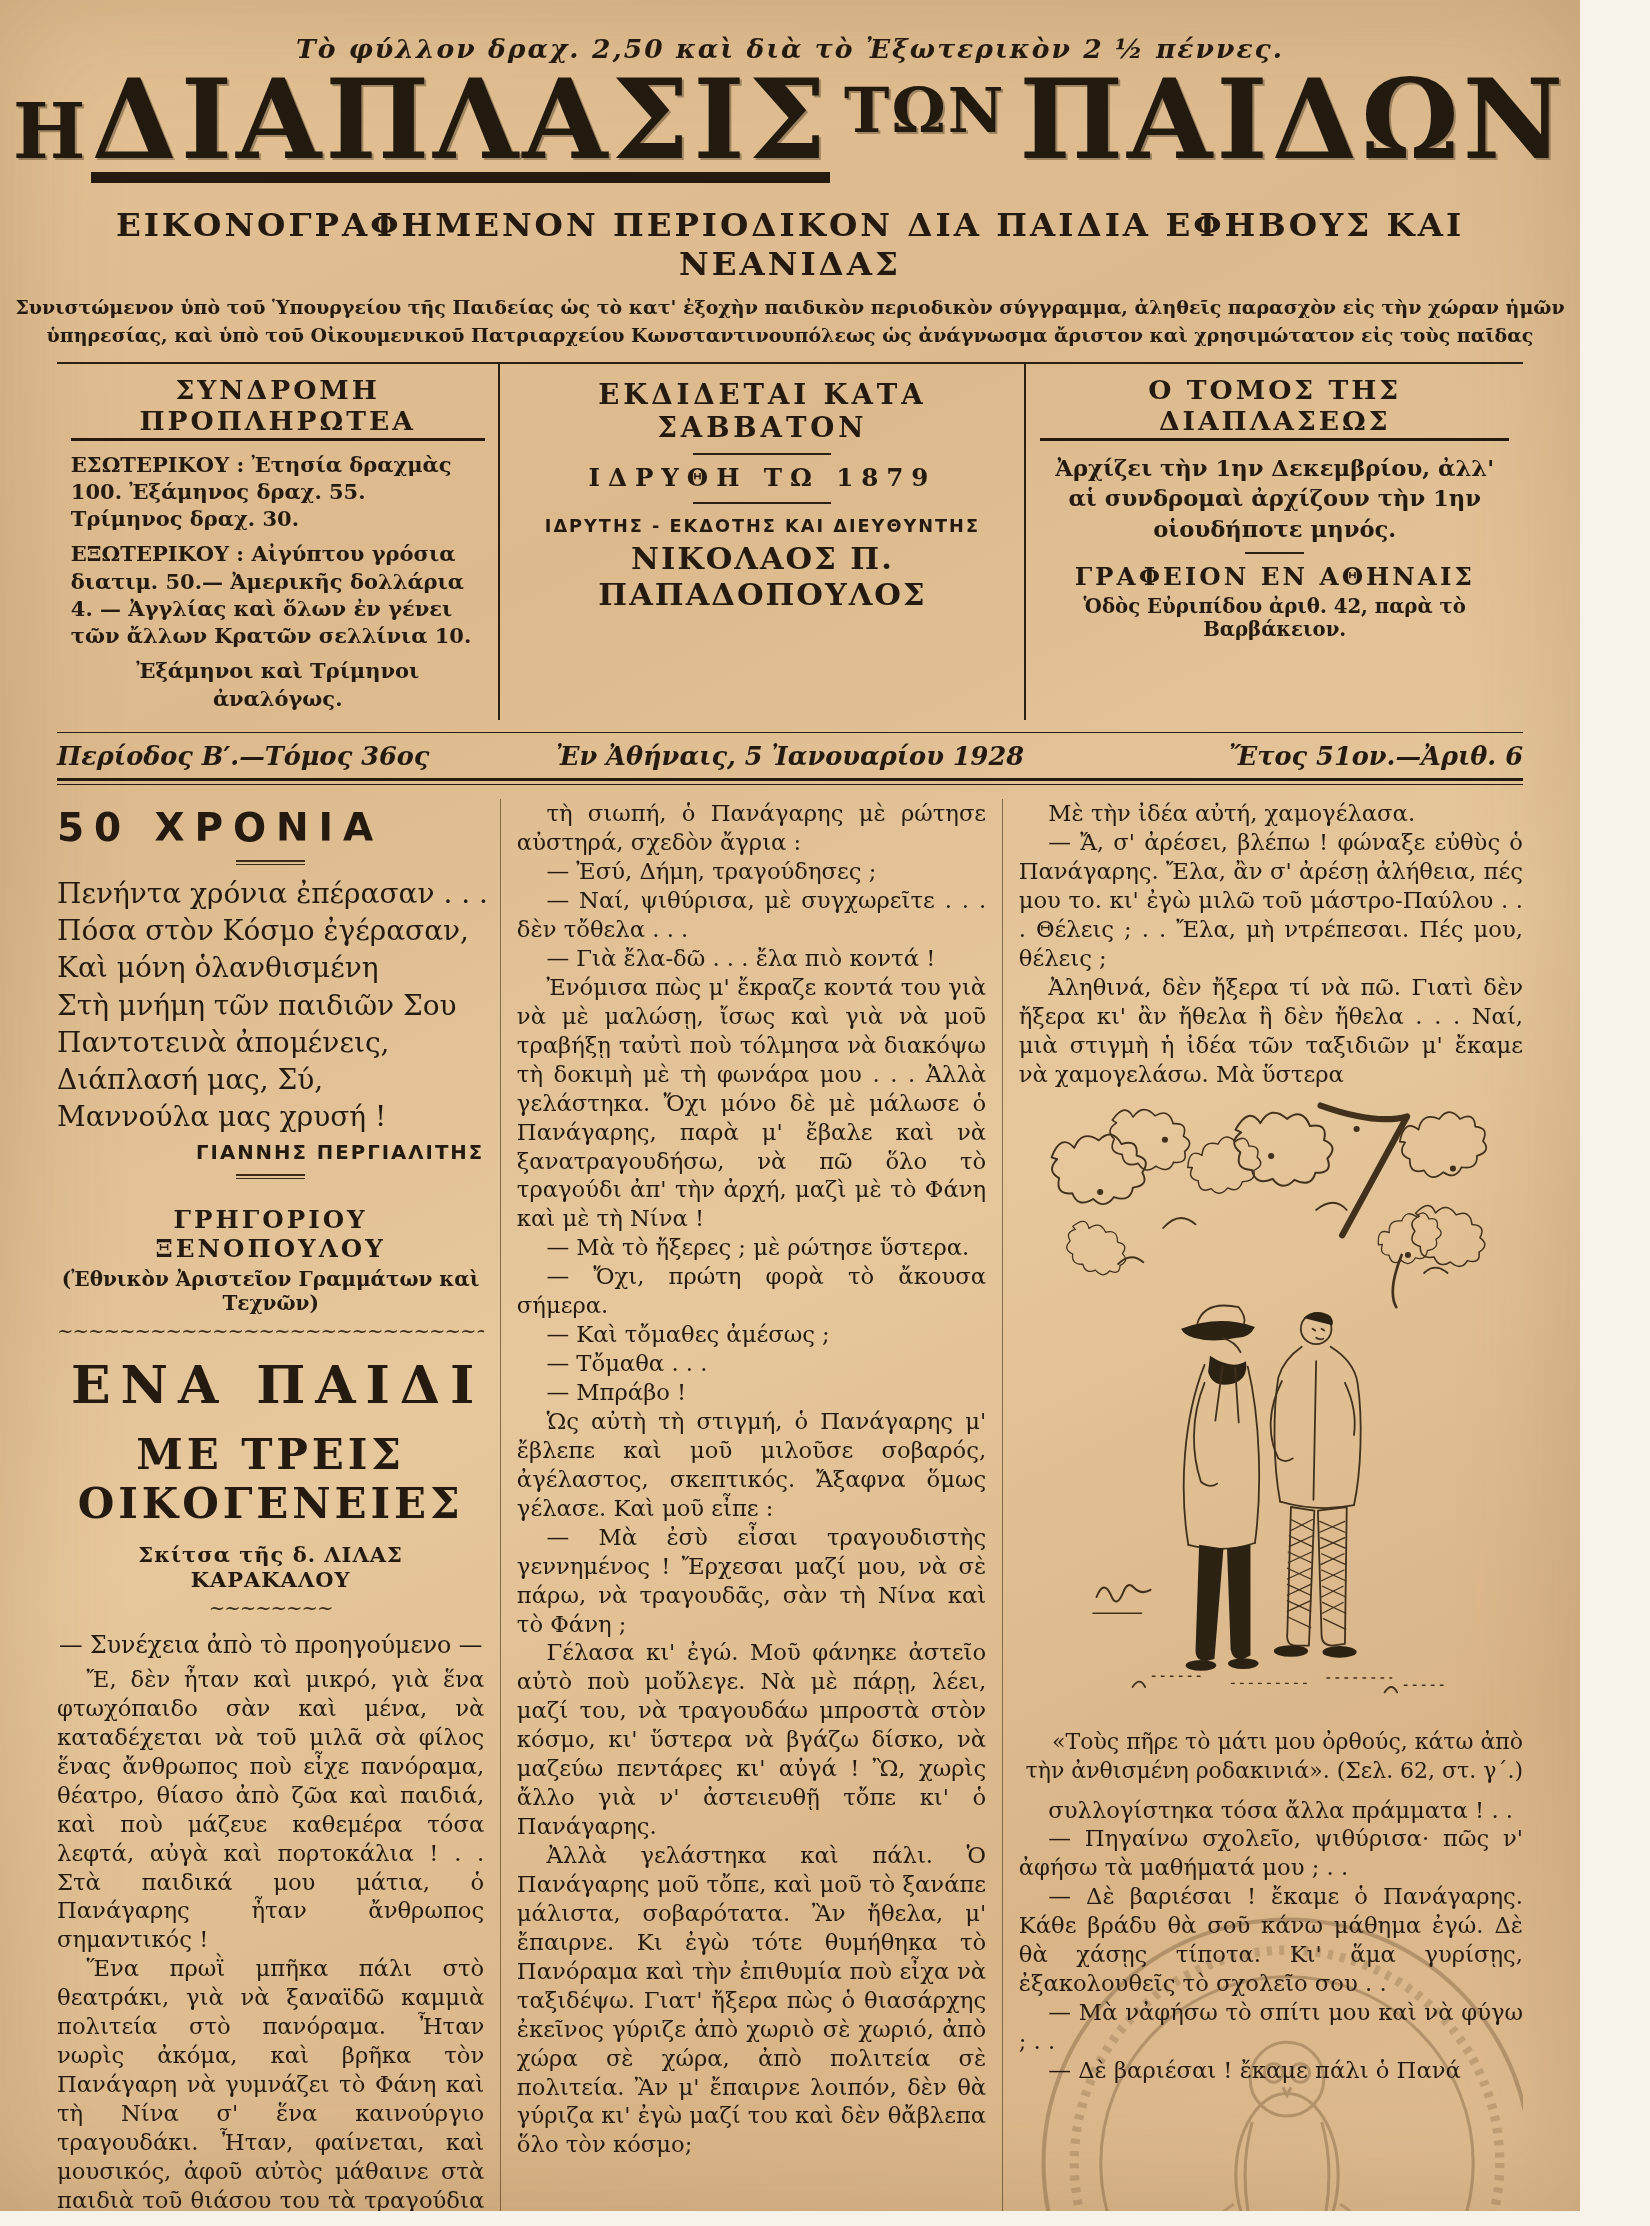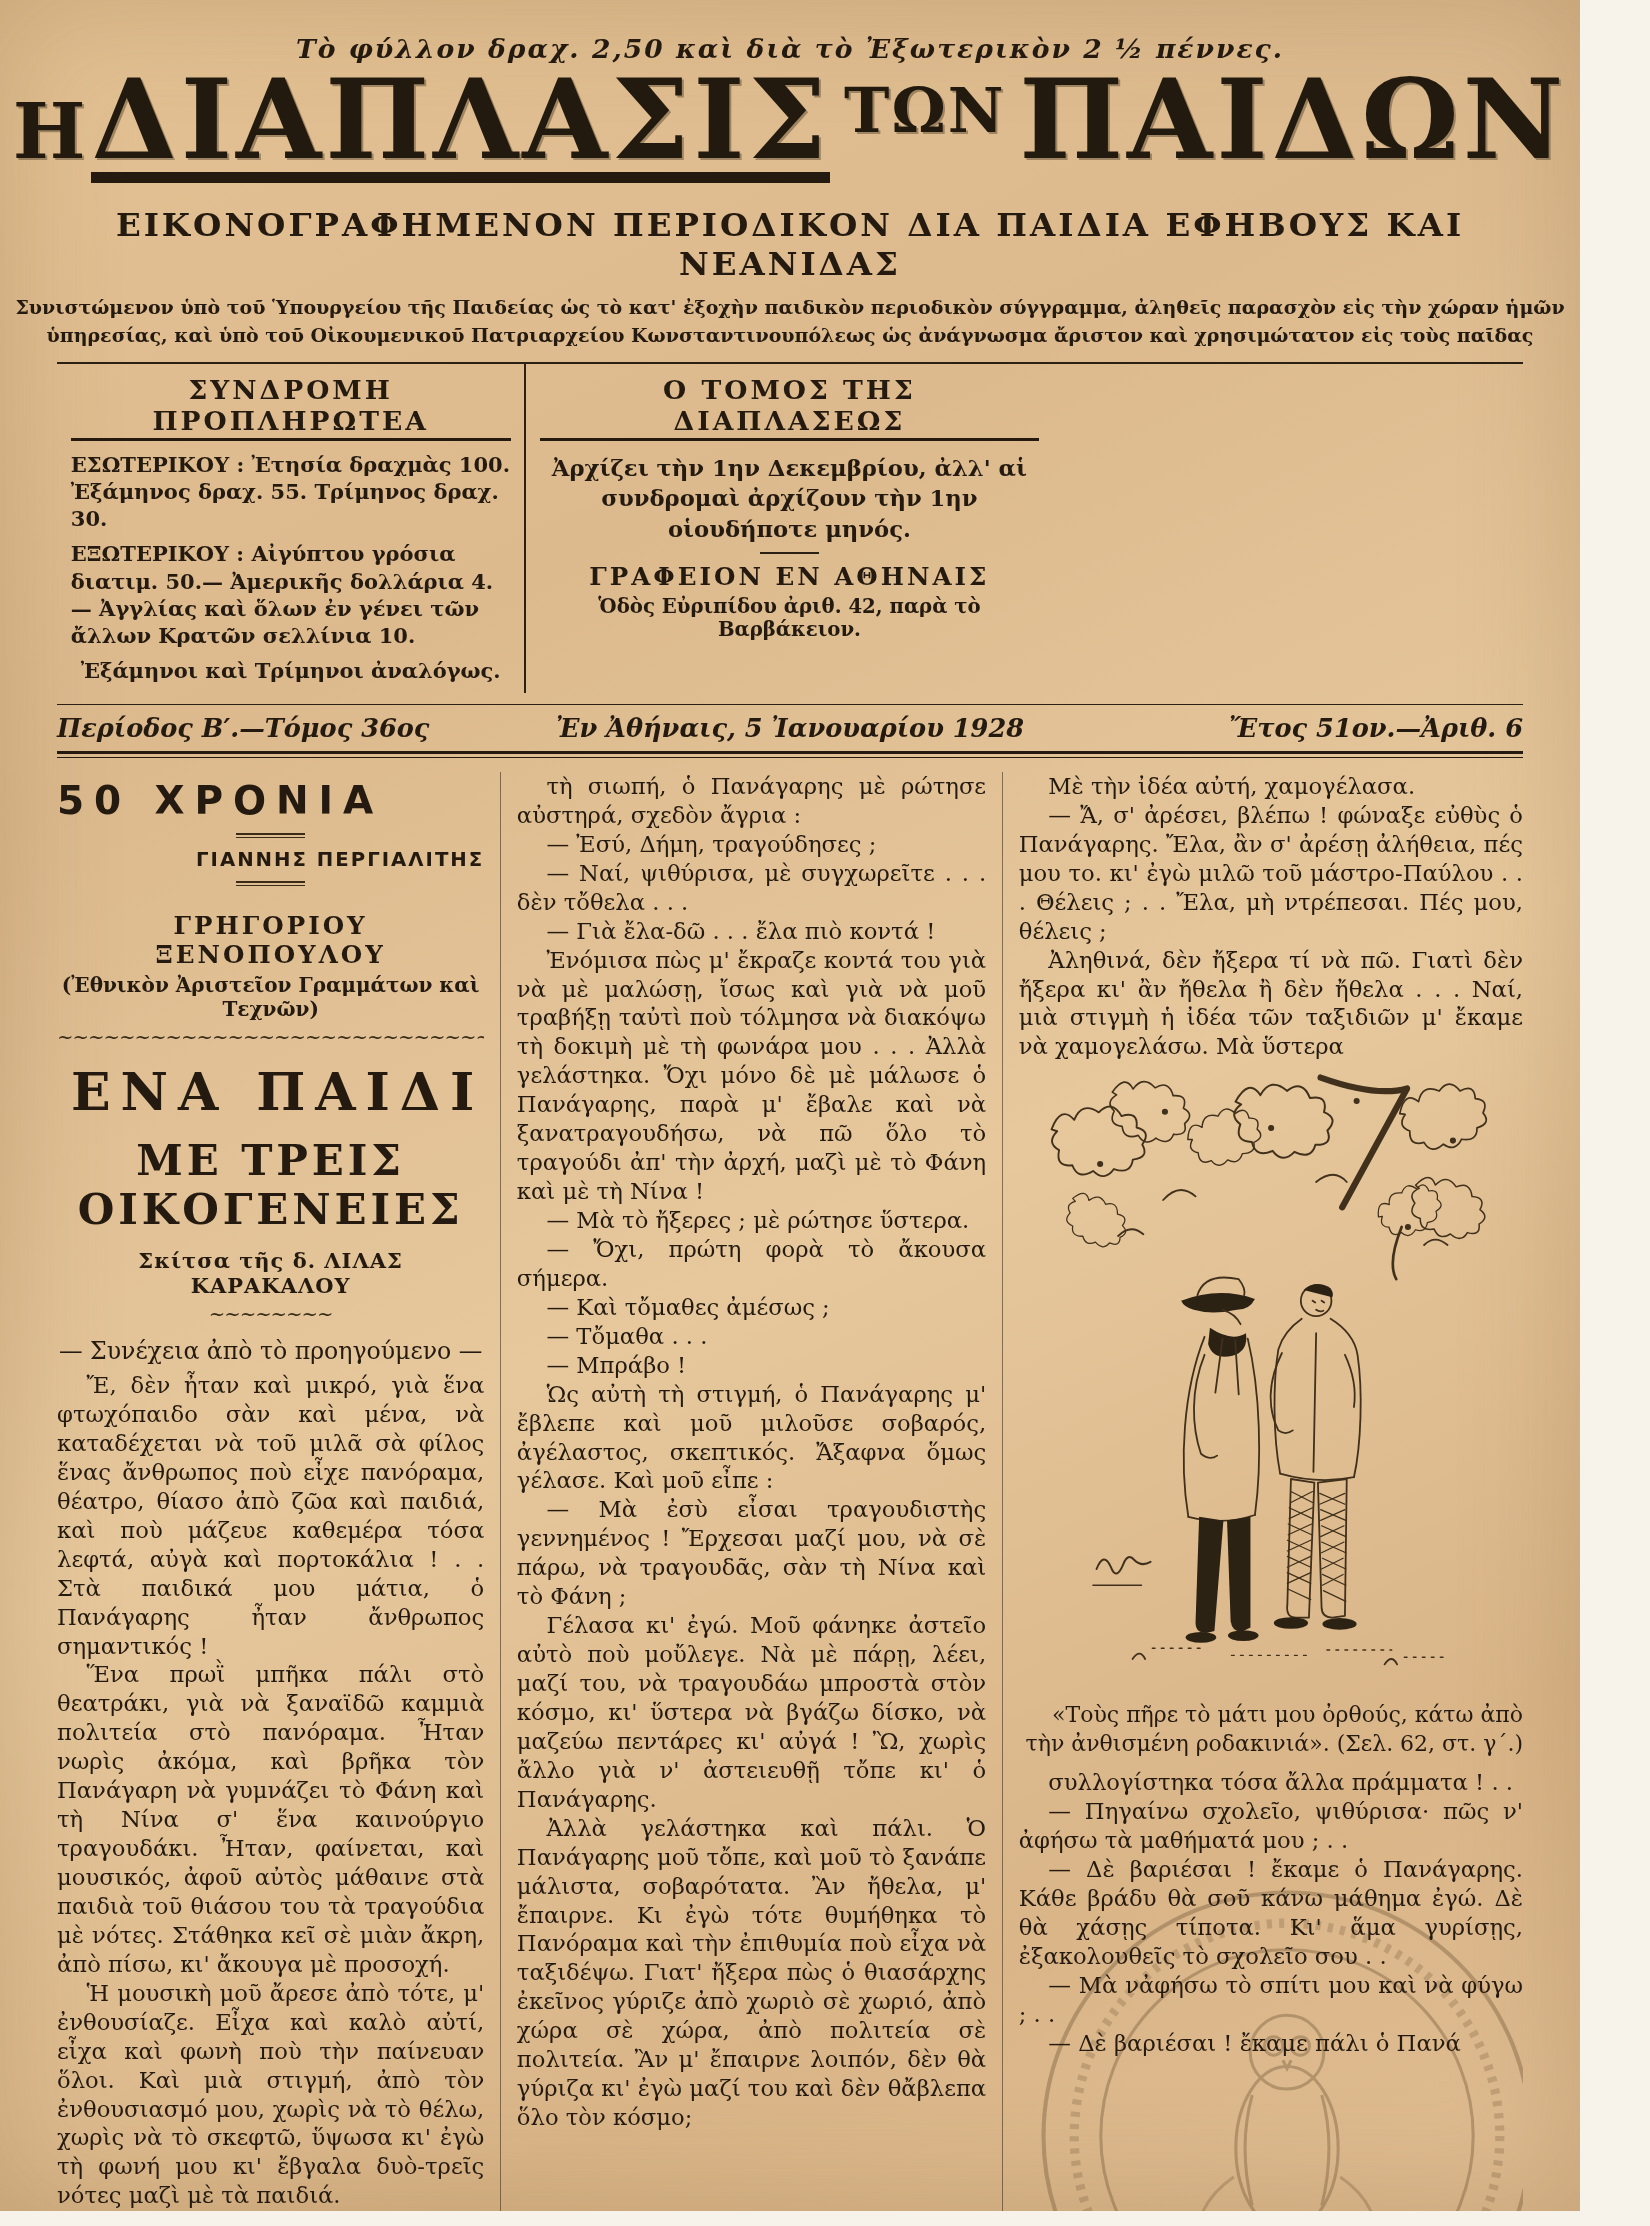--- a/index.html
+++ b/index.html
@@ -104,20 +104,28 @@
 
   <div class="boxes">
     <div class="box box-left">
       <div class="box-title">
         <span class="und">ΣΥΝΔΡΟΜΗ ΠΡΟΠΛΗΡΩΤΕΑ</span>
       </div>
       <p>ΕΣΩΤΕΡΙΚΟΥ : Ἐτησία δραχμὰς 100. Ἐξάμηνος δραχ. 55. Τρίμηνος δραχ. 30.</p>
       <p>ΕΞΩΤΕΡΙΚΟΥ : Αἰγύπτου γρόσια διατιμ. 50.— Ἀμερικῆς δολλάρια 4. — Ἀγγλίας καὶ ὅλων ἐν γένει τῶν ἄλλων Κρατῶν σελλίνια 10.</p>
       <p class="ctr">Ἐξάμηνοι καὶ Τρίμηνοι ἀναλόγως.</p>
     </div>
+    <div class="box box-mid">
+      <div class="bm-line1">ΕΚΔΙΔΕΤΑΙ ΚΑΤΑ ΣΑΒΒΑΤΟΝ</div>
+      <hr class="bm-rule">
+      <div class="bm-line2">ΙΔΡΥΘΗ ΤΩ 1879</div>
+      <hr class="bm-rule">
+      <div class="bm-line3">ΙΔΡΥΤΗΣ - ΕΚΔΟΤΗΣ ΚΑΙ ΔΙΕΥΘΥΝΤΗΣ</div>
+      <div class="bm-line4">ΝΙΚΟΛΑΟΣ Π. ΠΑΠΑΔΟΠΟΥΛΟΣ</div>
+    </div>
     <div class="box box-right">
       <div class="box-title">
         <span class="und">Ο ΤΟΜΟΣ ΤΗΣ ΔΙΑΠΛΑΣΕΩΣ</span>
       </div>
       <div class="br-body">Ἀρχίζει τὴν 1ην Δεκεμβρίου, ἀλλ' αἱ συνδρομαὶ ἀρχίζουν τὴν 1ην οἱουδήποτε μηνός.</div>
       <hr class="br-rule">
       <div class="br-line2">ΓΡΑΦΕΙΟΝ ΕΝ ΑΘΗΝΑΙΣ</div>
       <div class="br-line3">Ὁδὸς Εὐριπίδου ἀριθ. 42, παρὰ τὸ Βαρβάκειον.</div>
     </div>
   </div>
@@ -130,20 +138,29 @@
     <span>Ἔτος 51ον.—Ἀριθ. 6</span>
   </div>
 
   <div class="drule"></div>
 
   <div class="columns">
 
     <div class="col col1">
       <div class="poem-title">50 ΧΡΟΝΙΑ</div>
       <hr class="small-rule">
+      <div class="poem">
+        <div>Πενήντα χρόνια ἐπέρασαν . . .</div>
+        <div>Πόσα στὸν Κόσμο ἐγέρασαν,</div>
+        <div>Καὶ μόνη ὁλανθισμένη</div>
+        <div>Στὴ μνήμη τῶν παιδιῶν Σου</div>
+        <div>Παντοτεινὰ ἀπομένεις,</div>
+        <div>Διάπλασή μας, Σύ,</div>
+        <div>Μαννούλα μας χρυσή !</div>
+      </div>
       <div class="poem-author">ΓΙΑΝΝΗΣ ΠΕΡΓΙΑΛΙΤΗΣ</div>
       <hr class="small-rule">
 
       <div class="sect-author">ΓΡΗΓΟΡΙΟΥ ΞΕΝΟΠΟΥΛΟΥ</div>
       <div class="sect-award">(Ἐθνικὸν Ἀριστεῖον Γραμμάτων καὶ Τεχνῶν)</div>
       <div class="wavy"></div>
       <div class="art-title">ΕΝΑ ΠΑΙΔΙ</div>
       <div class="art-title2">ΜΕ ΤΡΕΙΣ ΟΙΚΟΓΕΝΕΙΕΣ</div>
       <div class="art-credit">Σκίτσα τῆς δ. ΛΙΛΑΣ ΚΑΡΑΚΑΛΟΥ</div>
       <div class="wavy short"></div>

